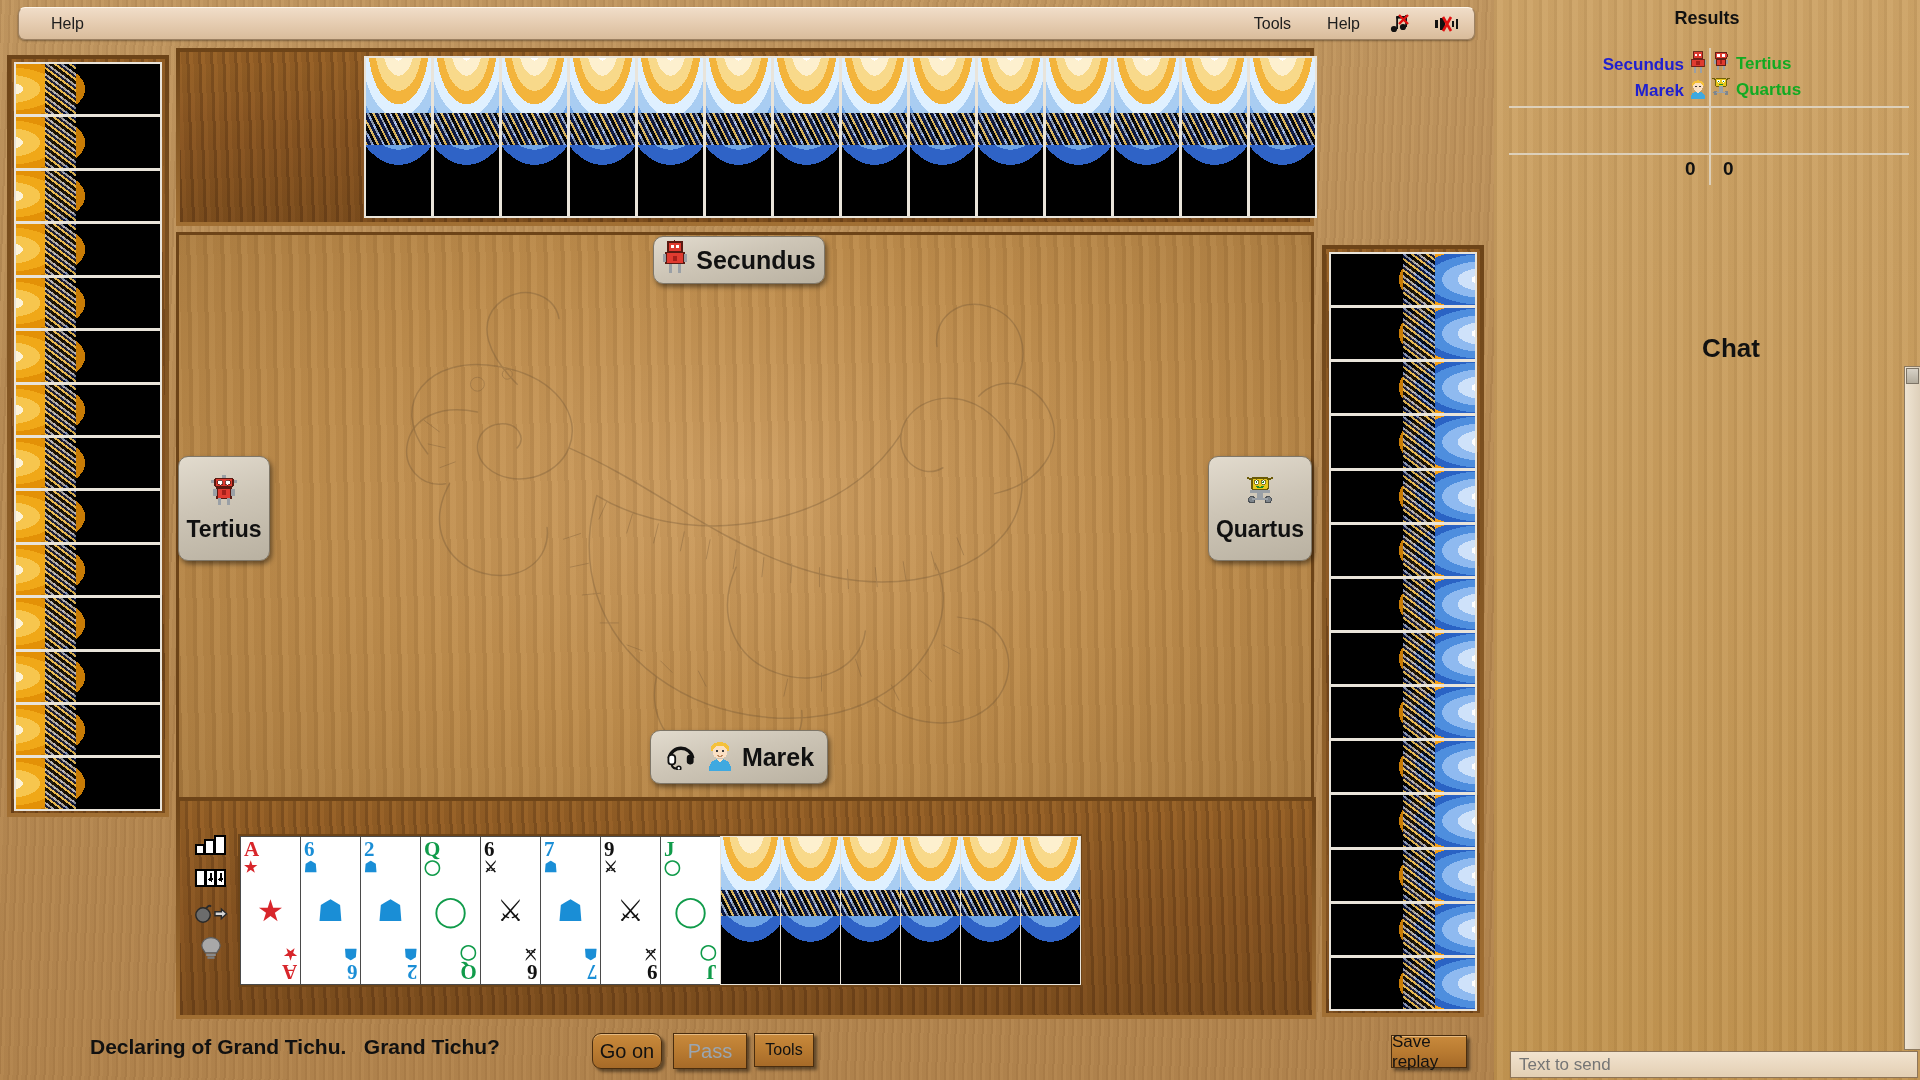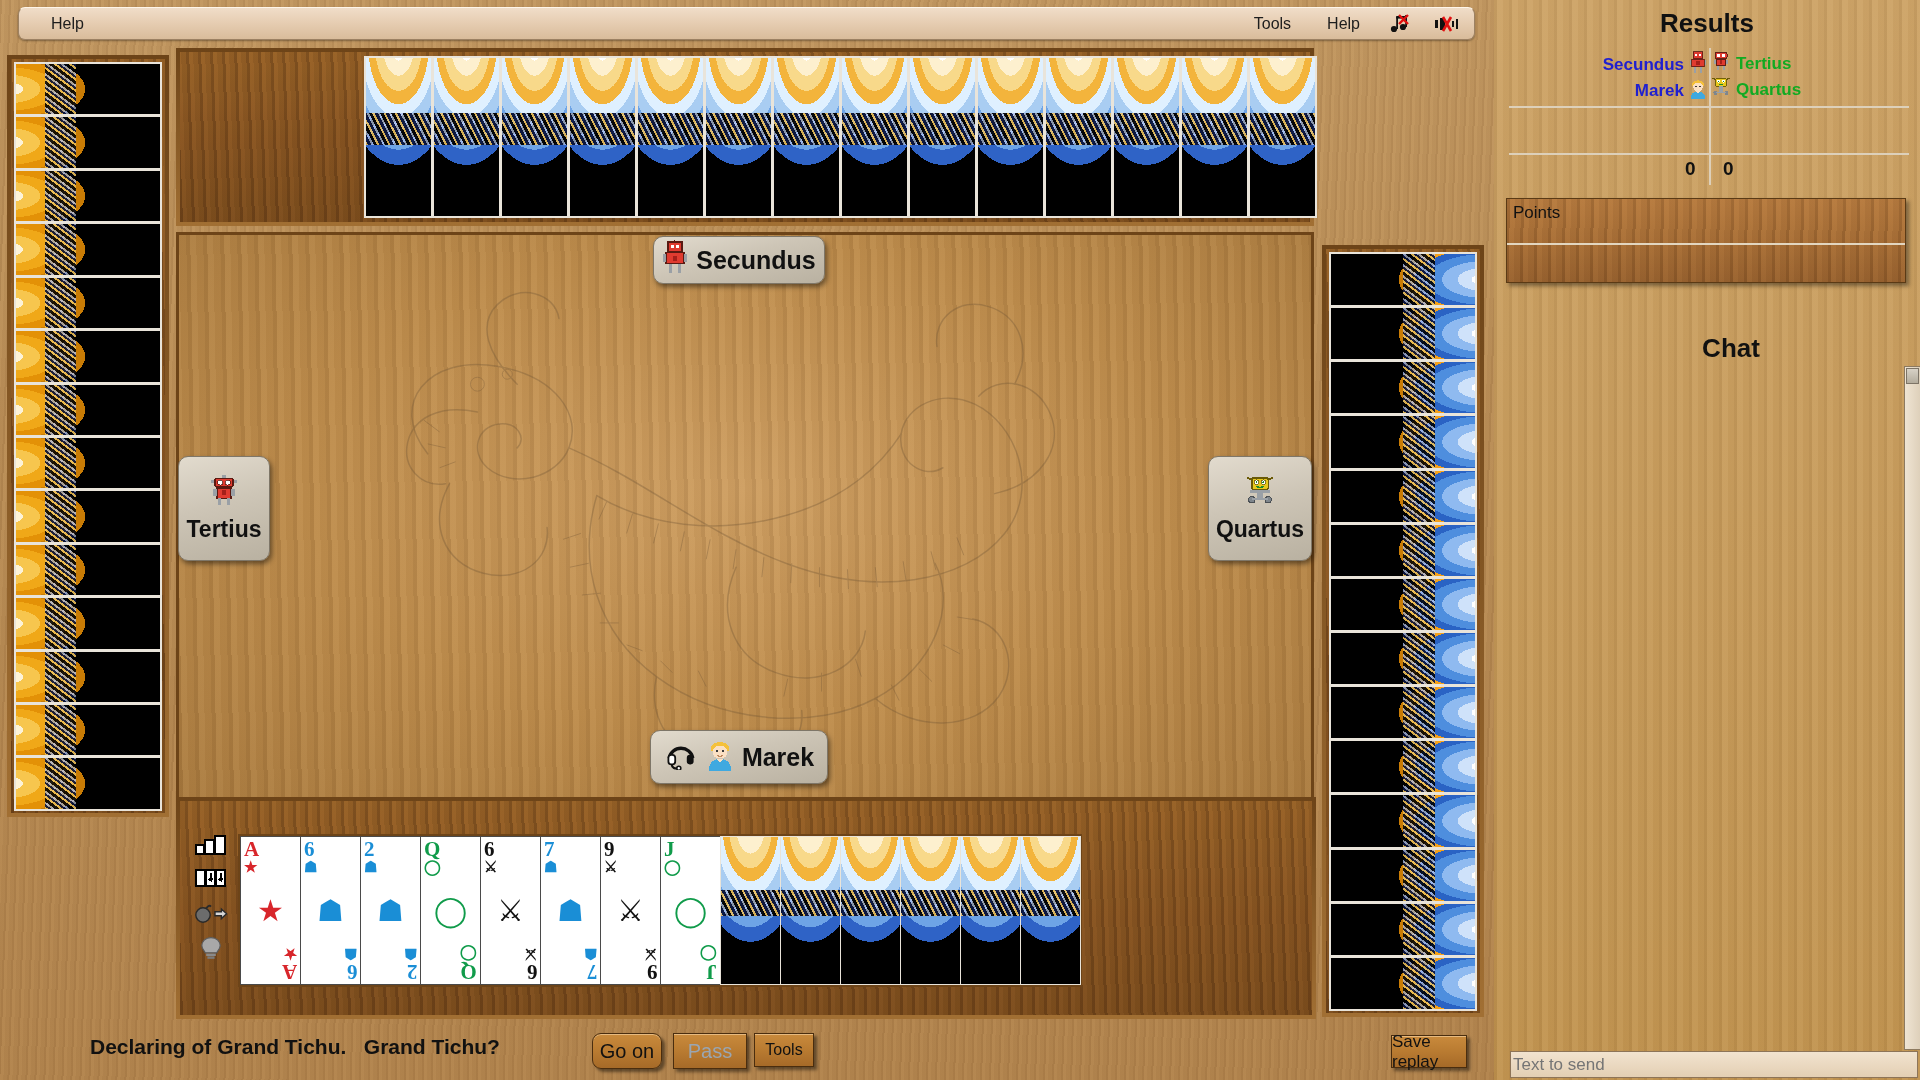--- a/index.html
+++ b/index.html
@@ -190,21 +190,21 @@
   }
   #btn-goon { left:592px; top:1033px; width:70px; height:36px;border-radius:9px; }
   #btn-pass { left:673px; top:1033px; width:74px; height:36px; color:#9aa6b2; }
   #btn-tichu { left:754px; top:1033px; width:60px; height:34px; font-size:16px; }
   #btn-savereplay { left:1391px; top:1035px; width:76px; height:33px; font-size:17px; }
 
   
   #right-panel { position:absolute; left:1494px; top:0; width:426px; height:1080px; }
   #results-title {
     position:absolute; left:0; top:8px; width:100%; text-align:center;
-    font-size:26px; font-weight:bold; color:#111;
+    font-size:18px; font-weight:bold; color:#111;
   }
   #score-grid {
     position:absolute; left:15px; top:48px; width:400px; height:137px;
   }
   .vline { position:absolute; left:200px; top:0; width:2px; height:137px; background:#ddd0ba; }
   .hline { position:absolute; left:0; width:400px; height:2px; background:#ddd0ba; }
   #hline1 { top:58px; } #hline2 { top:105px; }
   .teamcell { position:absolute; display:flex; align-items:center; font-size:17px; font-weight:bold; }
   #tc-secundus { left:0; top:2px; width:198px; justify-content:flex-end; gap:5px; }
   #tc-tertius  { left:202px; top:2px; width:198px; justify-content:flex-start; gap:5px; }
@@ -233,21 +233,21 @@
     position:absolute; left:410px; top:366px; width:17px; height:684px;
     background:linear-gradient(90deg,#efe4d3,#ded0ba); border:1px solid #8d7a60;
   }
   #chat-thumb {
     position:absolute; left:1px; top:1px; width:13px; height:16px;
     background:linear-gradient(180deg,#d8d2c6,#b3ac9d); border:1px solid #7d7466;
   }
   #chat-input {
     position:absolute; left:1510px; top:1051px; width:408px; height:27px;
     background:linear-gradient(180deg,#f2e3cf,#e3cfb3); border:1px solid #8d7458;
-    display:flex; align-items:center; padding-left:2px; font-size:17px; color:#33302c;
+    display:flex; align-items:center; padding-left:8px; font-size:17px; color:#33302c;
   }
 </style>
 </head>
 <body>
 
 <div id="menubar">
   <div id="menu-left">
     <span class="mitem">Help</span>
   </div>
   <div id="menu-right">
@@ -800,24 +800,20 @@
           <rect x="3.4" y="11.4" width="8.2" height="1.2" fill="#9aa0a6"></rect>
         </svg>
       </span>
       <span>Quartus</span>
     </div>
 
     <div class="total" id="total-blue">0</div>
     <div class="total" id="total-green">0</div>
   </div>
 
-  <div id="points-box">
-    <div id="points-label">Points</div>
-    <div id="points-sep"></div>
-  </div>
 
   <div id="chat-title">Chat</div>
   <div id="chat-scroll">
     <div id="chat-thumb"></div>
   </div>
 </div>
 
 <input id="chat-input" type="text" placeholder="Text to send" style="">
 
 </body></html>

